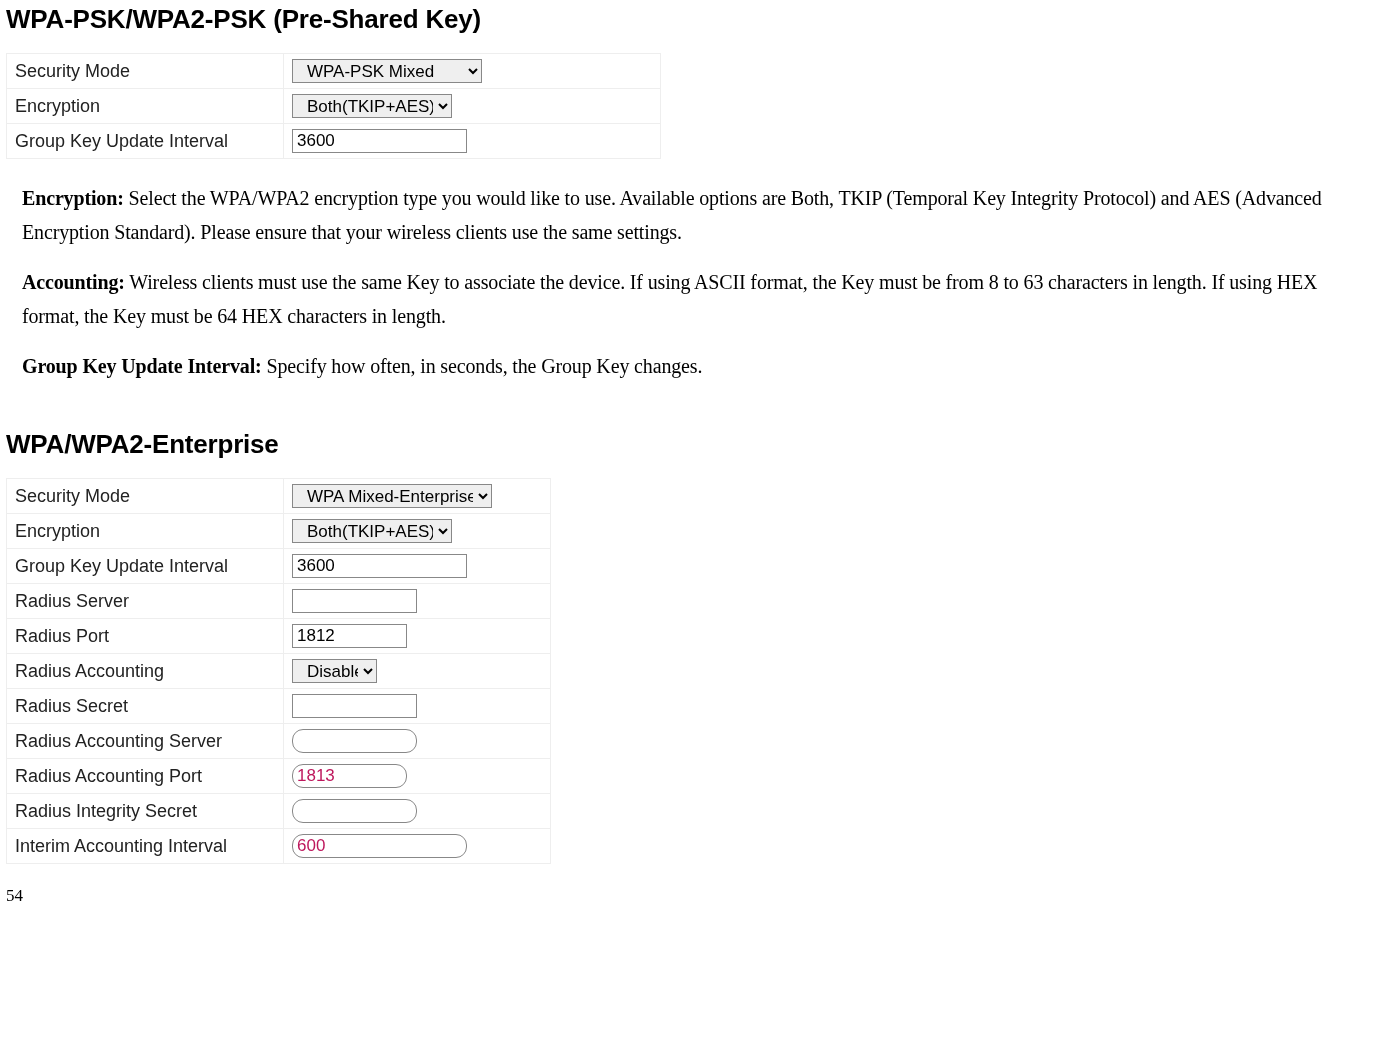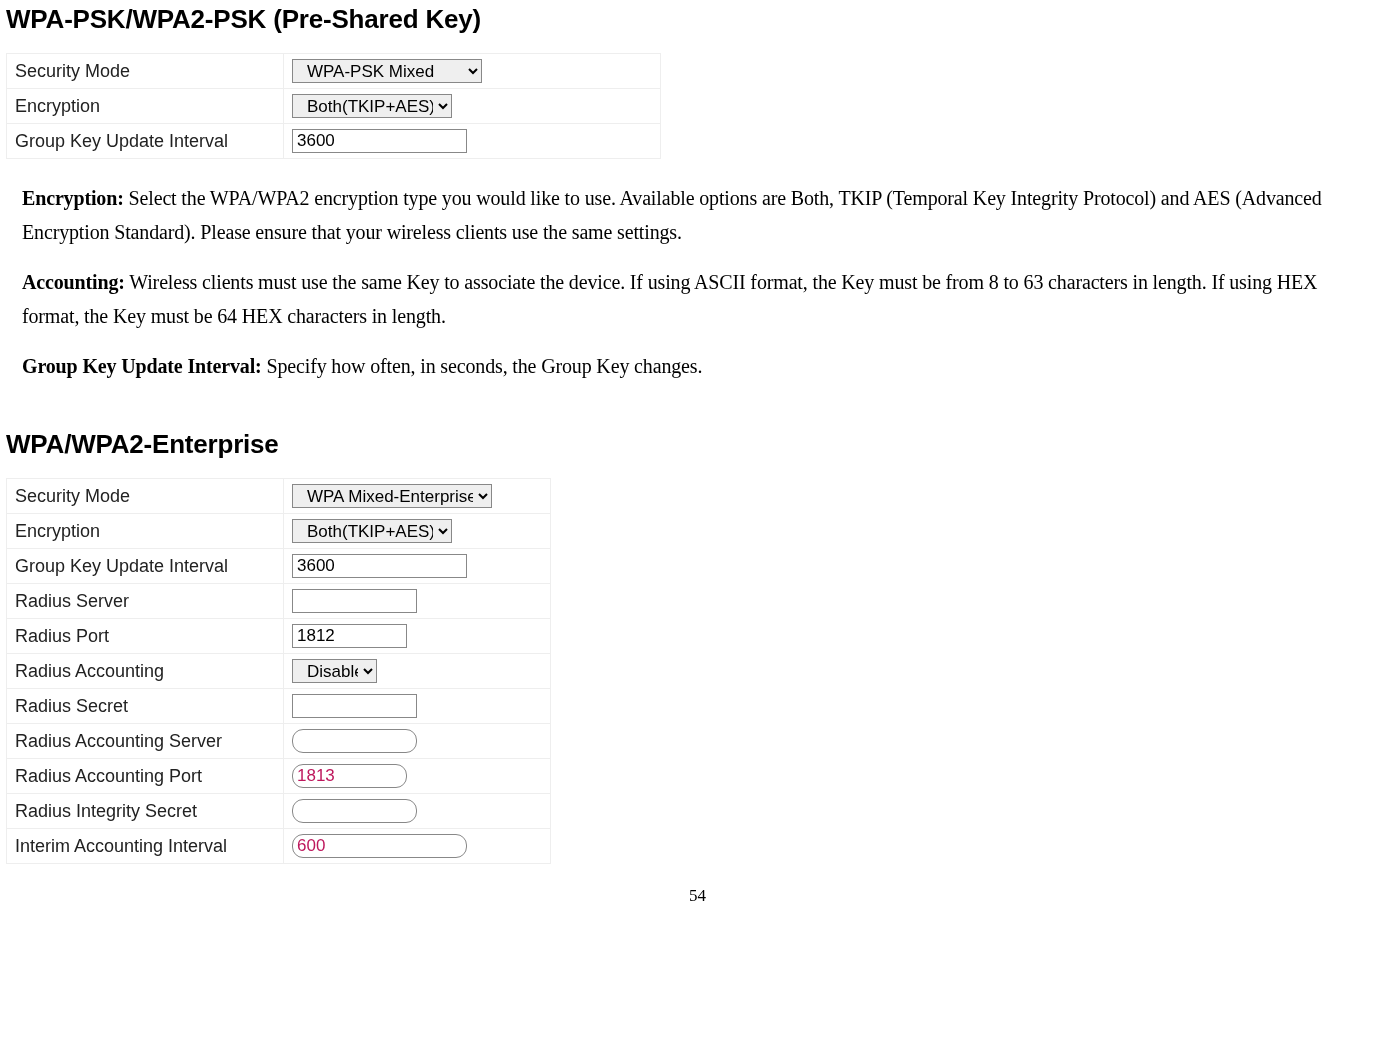--- a/index.html
+++ b/index.html
@@ -67,21 +67,21 @@
     margin: 16px;
     letter-spacing: -0.15px;
   }
   p.descr .bold {
     font-weight: 700;
   }
   .spacer {
     height: 30px;
   }
   .page-num {
-    text-align: center;
+    text-align: left;
     font-family: "Times New Roman", serif;
     font-size: 17px;
     margin-top: 12px;
   }
 </style>
 </head>
 <body>
 
 <h2 class="section-title">WPA-PSK/WPA2-PSK (Pre-Shared Key)</h2>
 

